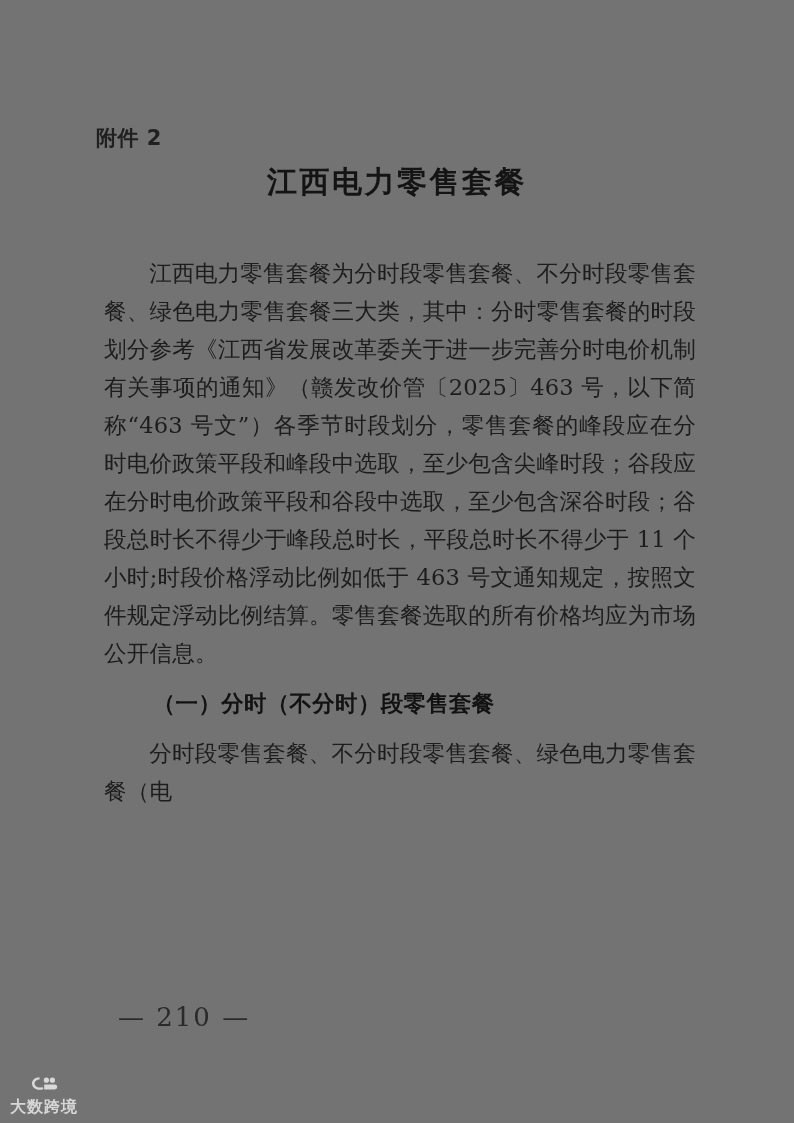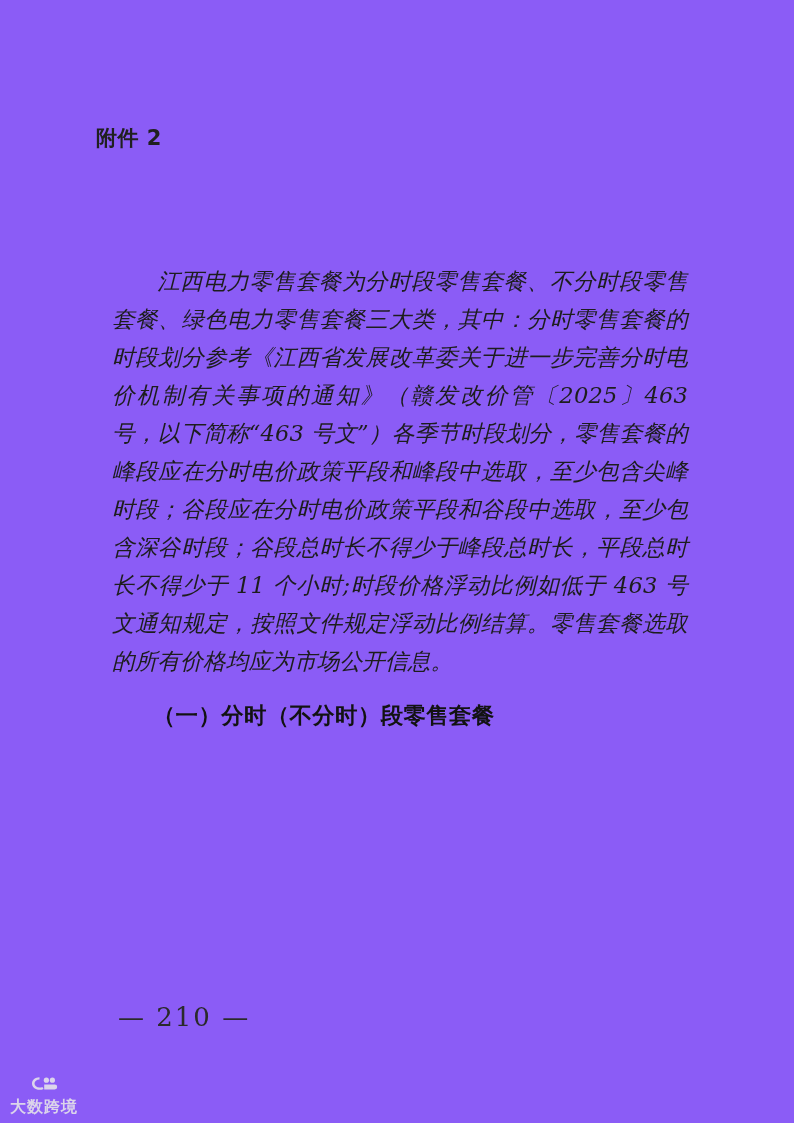--- a/index.html
+++ b/index.html
@@ -12,21 +12,21 @@
     height: 1123px;
     position: relative;
     overflow: hidden;
     font-family: "DejaVu Serif", "Liberation Serif", serif;
     color: #1c1c1c;
   }
 
   .page {
     position: absolute;
     inset: 0;
-    background: #8b5cf6;
+    background: #737373;
   }
 
   
   .attachment-label {
     position: absolute;
     left: 96px;
     top: 128px;
     font-family: "DejaVu Sans", "Liberation Sans", sans-serif;
     font-size: 21px;
     font-weight: 700;
@@ -57,25 +57,24 @@
     top: 246px;
     width: 608px;
   }
 
   .para {
     font-size: 22.6px;
     line-height: 38px;
     text-align: justify;
     text-justify: inter-ideograph;
     text-indent: 2em;
-    margin: 16px;
+    margin: 8px;
     color: #1d1d1d;
     letter-spacing: 0.15px;
     word-break: break-all;
-    font-style: italic;
   }
 
   .para + .para {
     margin-top: 0px;
   }
 
   .section-heading {
     font-family: "DejaVu Sans", "Liberation Sans", sans-serif;
     font-size: 22.4px;
     line-height: 38px;
@@ -124,28 +123,30 @@
     line-height: 1;
   }
 </style>
 </head>
 <body>
 
 <div class="page">
 
   <div class="attachment-label">附件 2</div>
 
+  <div class="doc-title">江西电力零售套餐</div>
 
   <div class="body-col">
     <p class="para">江西电力零售套餐为分时段零售套餐、不分时段零售套餐、绿色电力零售套餐三大类，其中：分时零售套餐的时段划分参考《江西省发展改革委关于进一步完善分时电价机制有关事项的通知》（赣发改价管〔2025〕463 号，以下简称“463 号文”）各季节时段划分，零售套餐的峰段应在分时电价政策平段和峰段中选取，至少包含尖峰时段；谷段应在分时电价政策平段和谷段中选取，至少包含深谷时段；谷段总时长不得少于峰段总时长，平段总时长不得少于 11 个小时;时段价格浮动比例如低于 463 号文通知规定，按照文件规定浮动比例结算。零售套餐选取的所有价格均应为市场公开信息。</p>
 
     <p class="section-heading">（一）分时（不分时）段零售套餐</p>
 
 
 
+    <p class="para">分时段零售套餐、不分时段零售套餐、绿色电力零售套餐（电</p>
   </div>
 
   <div class="page-number">— 210 —</div>
 
   <div class="watermark">
     <span class="watermark-mark">
       <svg width="30" height="19" viewBox="0 0 30 19" xmlns="http://www.w3.org/2000/svg">
         <path d="M10.5 3.2 C6.2 3.2 3 6 3 9.5 C3 13 6.2 15.8 10.5 15.8 C12 15.8 13.4 15.5 14.6 14.9 L13.4 12.9 C12.5 13.3 11.6 13.5 10.5 13.5 C7.6 13.5 5.5 11.8 5.5 9.5 C5.5 7.2 7.6 5.5 10.5 5.5 Z" fill="#ebebeb"></path>
         <circle cx="17.4" cy="6.2" r="2.6" fill="#ebebeb"></circle>
         <circle cx="23.4" cy="6.2" r="2.6" fill="#ebebeb"></circle>

